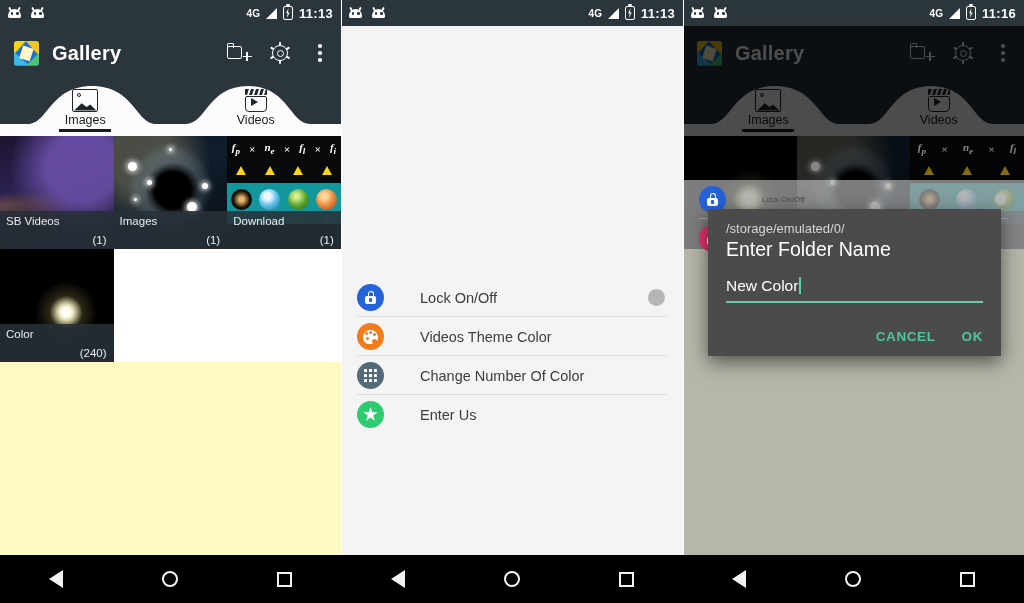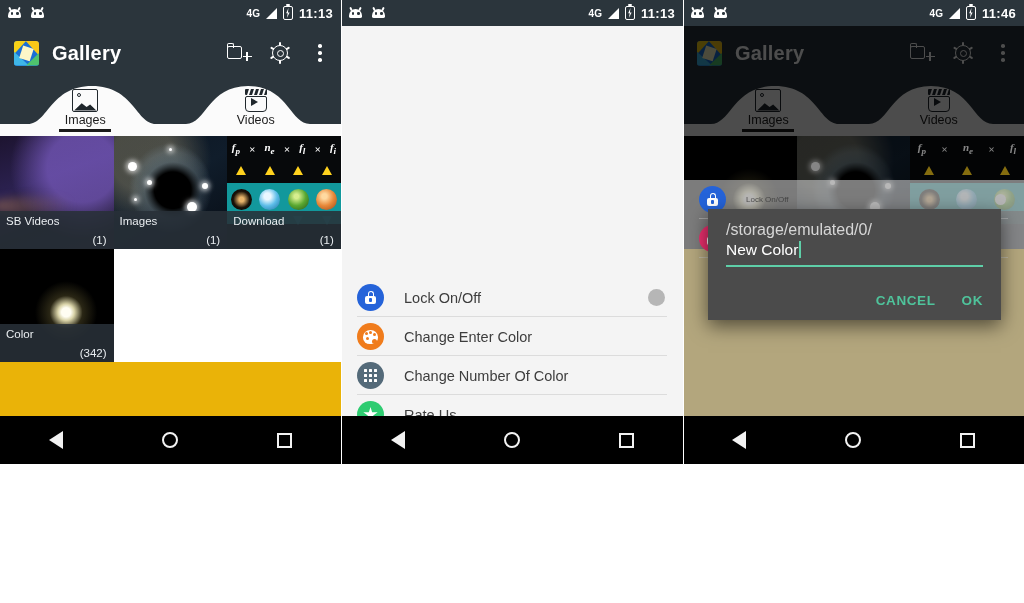--- a/index.html
+++ b/index.html
@@ -3,21 +3,21 @@
 <meta charset="utf-8">
 <style>
   * { box-sizing: border-box; margin: 0; padding: 0; }
   html, body {
     width: 1024px; height: 603px;
     background: #ffffff;
     font-family: "Liberation Sans", sans-serif;
     overflow: hidden;
   }
   .screens { position: relative; width: 1024px; height: 603px; display: flex; }
-  .panel { position: relative; width: 341px; height: 464px; overflow: hidden; background: #eab308; }
+  .panel { position: relative; width: 341px; height: 603px; overflow: hidden; background: #fef9c3; }
   .panel.p2 { width: 342px; }
 
   
   .statusbar {
     height: 26px; background: #2b353c; position: relative;
     display: flex; align-items: center; padding: 0 8px;
   }
   .sb-left { display: flex; gap: 10px; align-items: center; }
   .sb-right { margin-left: auto; display: flex; gap: 6px; align-items: center; }
   .sb-time { color: #fff; font-size: 13px; font-weight: bold; letter-spacing: .3px; }
@@ -183,21 +183,21 @@
     border-right: 5px solid transparent; border-bottom: 9px solid #ffd21e; }
   .th-drake .darrows { position: absolute; left: 0; right: 0; top: 80px; height: 16px;
     display: flex; justify-content: space-around; }
   .th-drake .darrows i { width: 0; height: 0; border-left: 5px solid transparent;
     border-right: 5px solid transparent; border-top: 9px solid #1fb6bb; }
   .th-moon { background: radial-gradient(circle at 58% 56%, #fffdf2 0 5%, #d9d3a8 9%, rgba(120,110,60,.35) 18%, rgba(0,0,0,0) 34%), #000; }
 
   
   .settings-bg { position: absolute; left: 0; right: 0; top: 26px; bottom: 48px; background: #f4f4f4; }
   .settings-list { position: absolute; left: 0; right: 0; top: 278px; }
-  .srow { height: 39px; display: flex; align-items: center; padding: 0 18px 0 16px; position: relative; }
+  .srow { height: 39px; display: flex; align-items: center; padding: 0 18px 0 16px; position: relative; gap: 16px; }
   .srow .sep { position: absolute; left: 16px; right: 16px; bottom: 0; height: 1px; background: #dcdcdc; }
   .srow .sicon { width: 27px; height: 27px; border-radius: 50%; flex: none;
     display: flex; align-items: center; justify-content: center; margin-right: 20px; }
   .srow .slabel { font-size: 14.5px; color: #3d3d3d; }
   .srow .knob { margin-left: auto; width: 17px; height: 17px; border-radius: 50%; background: #b6b6b6; }
   .lock-glyph { width: 11px; height: 13px; position: relative; }
   .lock-glyph .shackle { position: absolute; left: 2.5px; top: 0; width: 6px; height: 6px;
     border: 1.7px solid #fff; border-bottom: none; border-radius: 4px 4px 0 0; }
   .lock-glyph .bodyb { position: absolute; left: 0; bottom: 0; width: 11px; height: 8px;
     background: #fff; border-radius: 2px; }
@@ -227,21 +227,21 @@
   }
   .slidepanel .srow { height: 39px; }
   .slidepanel .srow .slabel { color: rgba(60,60,60,.85); }
   .slidepanel .srow .sep { background: rgba(200,200,200,.5); }
 
   .dialog {
     position: absolute; left: 25px; top: 209px; width: 293px;
     background: #4b4b4b; padding: 12px 18px 10px 18px;
     box-shadow: 0 6px 18px rgba(0,0,0,.55); z-index: 20;
   }
-  .dialog .dpath { color: #d6d6d6; font-size: 16px; margin-bottom: 2px; }
+  .dialog .dpath { color: #d6d6d6; font-size: 13px; margin-bottom: 2px; }
   .dialog .dtitle { color: #fff; font-size: 19.5px; margin-bottom: 16px; }
   .dialog .dfield { position: relative; padding-bottom: 6px; border-bottom: 2px solid #5ecfa8; }
   .dialog .dvalue { color: #fff; font-size: 15.5px; display: inline-block; }
   .dialog .caret { display: inline-block; width: 1.6px; height: 17px;
     background: #5ecfa8; vertical-align: -3px; margin-left: 1px; }
   .dialog .dbtns { display: flex; justify-content: flex-end; gap: 26px; margin-top: 26px; padding-bottom: 2px; }
   .dialog .dbtn { color: #4fc39b; font-size: 13.5px; font-weight: bold; letter-spacing: .6px; cursor: pointer; }
 
   
   .navbar { position: absolute; left: 0; right: 0; bottom: 0; height: 48px;
@@ -409,21 +409,21 @@
         </div>
         <div class="meta">
           <div class="mname">Download</div>
           <div class="mcount">(1)</div>
         </div>
       </div>
       <div class="cell">
         <div class="thumb th-moon"></div>
         <div class="meta">
           <div class="mname">Color</div>
-          <div class="mcount">(342)</div>
+          <div class="mcount">(240)</div>
         </div>
       </div>
     </div>
 
     <div class="navbar">
       <span class="nav-back"></span>
       <span class="nav-home"></span>
       <span class="nav-recent"></span>
     </div>
   </div>
@@ -471,21 +471,21 @@
       </div>
       <div class="srow">
         <span class="sicon" style="background:#f07c1c">
           <span class="palette">
               <i class="p1"></i>
               <i class="p2"></i>
               <i class="p3"></i>
               <i class="p4"></i>
             </span>
         </span>
-        <span class="slabel">Change Enter Color</span>
+        <span class="slabel">Videos Theme Color</span>
         <span class="sep"></span>
       </div>
       <div class="srow">
         <span class="sicon" style="background:#546a79">
           <span class="gridglyph">
               <i></i>
               <i></i>
               <i></i>
               <i></i>
               <i></i>
@@ -495,21 +495,21 @@
               <i></i>
             </span>
         </span>
         <span class="slabel">Change Number Of Color</span>
         <span class="sep"></span>
       </div>
       <div class="srow">
         <span class="sicon" style="background:#2ecc71">
           <span class="starglyph"></span>
         </span>
-        <span class="slabel">Rate Us</span>
+        <span class="slabel">Enter Us</span>
       </div>
     </div>
 
     <div class="navbar">
       <span class="nav-back"></span>
       <span class="nav-home"></span>
       <span class="nav-recent"></span>
     </div>
   </div>
 
@@ -530,21 +530,21 @@
           <span class="eye l"></span>
             <span class="eye r"></span>
         </div>
       </div>
       <div class="sb-right">
         <span class="sb-4g">4G</span>
         <span class="signal"></span>
         <span class="battery">
             <i class="bolt"></i>
           </span>
-        <span class="sb-time">11:46</span>
+        <span class="sb-time">11:16</span>
       </div>
     </div>
 
     <div class="appbar">
       <span class="app-icon">
         <i class="q1"></i>
           <i class="q2"></i>
           <i class="q3"></i>
           <i class="q4"></i>
           <i class="cen"></i>
@@ -678,20 +678,21 @@
               <i class="shackle"></i>
               <i class="bodyb"></i>
             </span>
         </span>
         <span class="sep"></span>
       </div>
     </div>
 
     <div class="dialog">
       <div class="dpath">/storage/emulated/0/</div>
+      <div class="dtitle">Enter Folder Name</div>
       <div class="dfield">
         <span class="dvalue">New Color</span><span class="caret"></span>
       </div>
       <div class="dbtns">
         <span class="dbtn">CANCEL</span>
         <span class="dbtn">OK</span>
       </div>
     </div>
 
     <div class="navbar">

